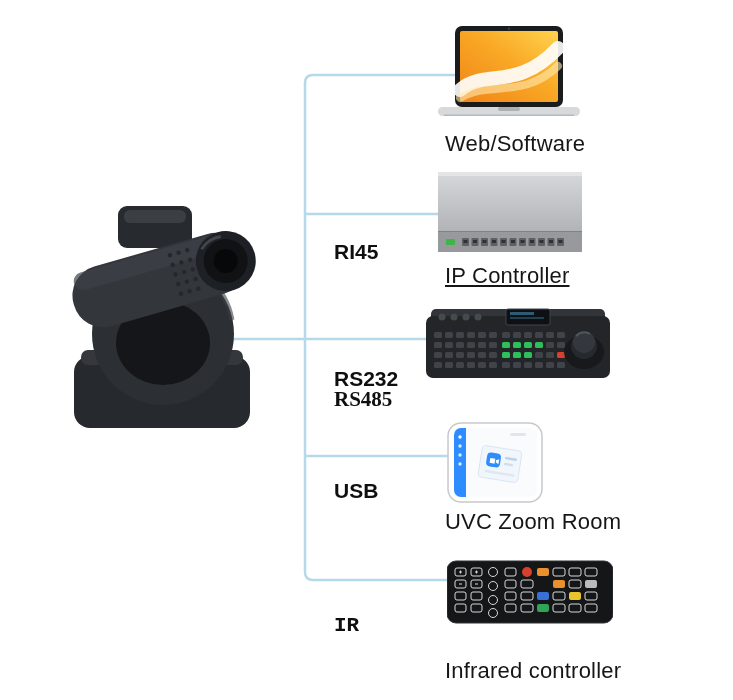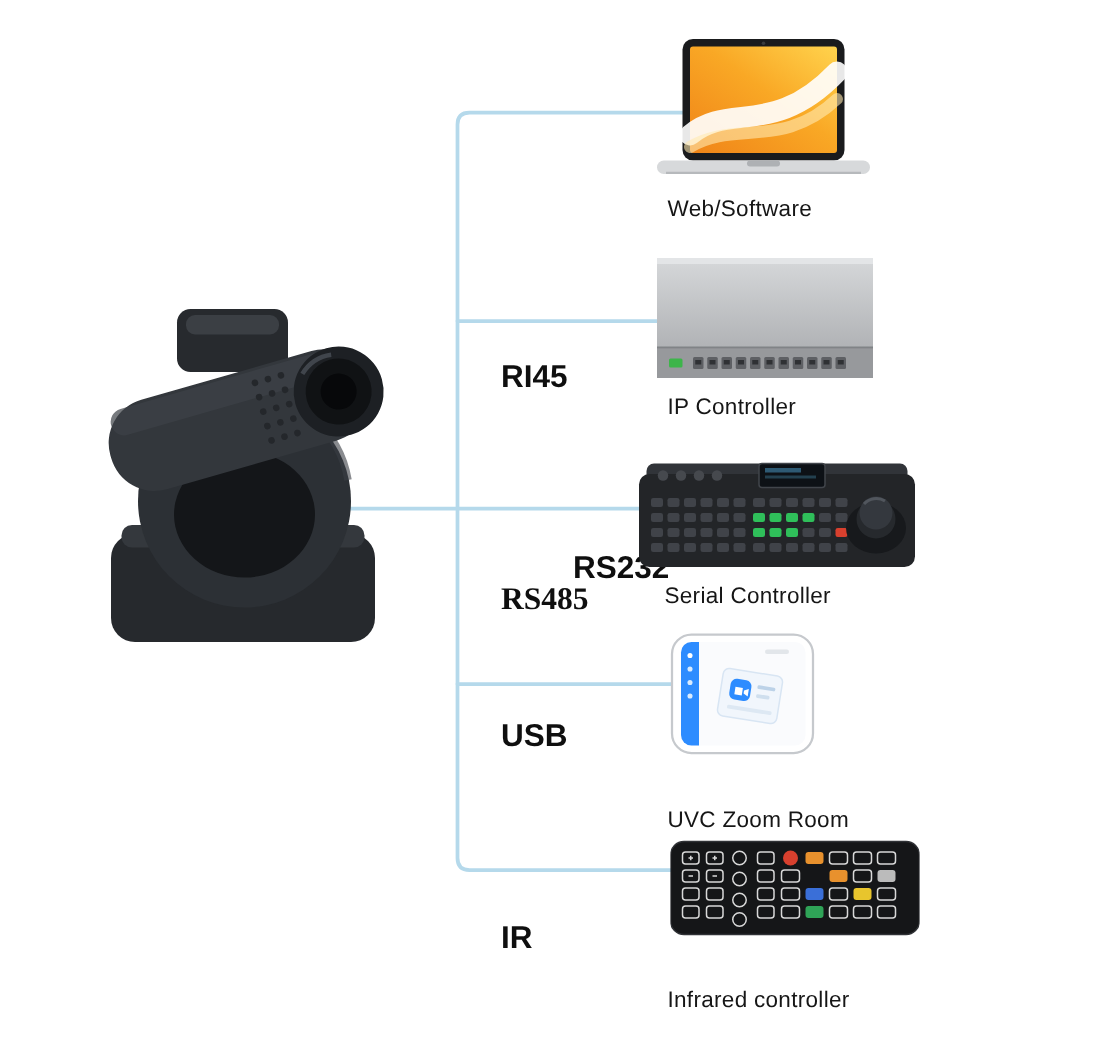--- a/index.html
+++ b/index.html
@@ -1,21 +1,21 @@
 <!DOCTYPE html>
 <html style="--line: #b5d9eb; --text: #161616; --label_text: #0f0f0f; --laptop_wallpaper_orange: #f9a825; --zoom_blue: #2d8cff; --led_green: #3db54a; --button_green: #2fbf5a; --button_red: #d8402e; --button_orange: #e8912d;"><head>
 <meta charset="utf-8">
 <style>
   html, body { margin:0; padding:0; background:#ffffff; }
   body { font-family:"Liberation Sans", sans-serif; }
   .canvas { position:relative; width:733px; height:700px; background:#ffffff; overflow:hidden; }
   .abs { position:absolute; }
   .caption {
     position:absolute;
-    font-size:15px;
+    font-size:22px;
     color:var(--text, #161616);
     white-space:nowrap;
     letter-spacing:0.2px;
   }
   .port-label {
     position:absolute;
     font-size:21px;
     font-weight:700;
     color:var(--label_text, #0f0f0f);
     white-space:nowrap;
@@ -76,25 +76,25 @@
         <circle cx="168" cy="81" r="30" fill="#1d2024"></circle>
         <circle cx="168" cy="81" r="22" fill="#101214"></circle>
         <circle cx="168" cy="81" r="12" fill="#07080a"></circle>
         <path d="M148 63 a27 27 0 0 1 22 -7" stroke="#4a4f56" stroke-width="3" fill="none" opacity="0.8"></path>
       </g>
     </svg>
   </div>
 
   <div class="port-label" style="left:334px; top:241px;">RI45</div>
   <div class="abs" style="left:334px; top:368px;">
-    <div class="port-label" style="position:static;margin-left:48px;">RS232</div>
+    <div class="port-label" style="position:static;">RS232</div>
     <div class="port-label" style="position:static;font-family:Liberation Serif, serif;">RS485</div>
   </div>
   <div class="port-label" style="left:334px; top:480px;">USB</div>
-  <div class="port-label" style="left:334px; top:615px;">IR</div>
+  <div class="port-label" style="left:334px; top:615px;font-family:Liberation Mono, monospace;">IR</div>
 
   <div class="abs" style="left:438px; top:26px;">
     <svg viewBox="0 0 142 98" width="142" height="98">
       <defs>
         <linearGradient id="lapGrad" x1="0" y1="1" x2="1" y2="0">
           <stop offset="0" stop-color="#f08418"></stop>
           <stop offset="0.55" stop-color="#f9a825"></stop>
           <stop offset="1" stop-color="#ffd34d"></stop>
         </linearGradient>
       </defs>
@@ -145,21 +145,21 @@
         <rect x="63.5" y="72" width="4" height="3"></rect>
           <rect x="73" y="72" width="4" height="3"></rect>
         <rect x="82.5" y="72" width="4" height="3"></rect>
           <rect x="92" y="72" width="4" height="3"></rect>
         <rect x="101.5" y="72" width="4" height="3"></rect>
           <rect x="111" y="72" width="4" height="3"></rect>
         <rect x="120.5" y="72" width="4" height="3"></rect>
       </g>
     </svg>
   </div>
-  <div class="caption" style="left:445px; top:263px;">IP Controller</div>
+  <div class="caption" style="left:445px; top:263px;text-decoration:underline;">IP Controller</div>
 
   <div class="abs" style="left:424px; top:306px;">
     <svg viewBox="0 0 188 78" width="188" height="78">
       <rect x="7" y="3" width="174" height="16" rx="5" fill="#313439"></rect>
       <rect x="2" y="10" width="184" height="62" rx="7" fill="#232528"></rect>
       <circle cx="18" cy="11" r="3.5" fill="#46494e"></circle>
         <circle cx="30" cy="11" r="3.5" fill="#46494e"></circle>
       <circle cx="42" cy="11" r="3.5" fill="#46494e"></circle>
         <circle cx="54" cy="11" r="3.5" fill="#46494e"></circle>
       <rect x="82" y="3" width="44" height="16" rx="2" fill="#0d1116" stroke="#41454b" stroke-width="1"></rect>
@@ -216,21 +216,20 @@
           <rect x="89" y="46" width="8" height="6" rx="1.5"></rect>
           <rect x="100" y="46" width="8" height="6" rx="1.5"></rect>
       </g>
       <rect x="133" y="46" width="8" height="6" rx="1.5" fill="#d8402e"></rect>
       <ellipse cx="160" cy="46" rx="20" ry="17" fill="#17191c"></ellipse>
       <circle cx="160" cy="40" r="13" fill="#26292d"></circle>
       <circle cx="160" cy="36" r="11" fill="#34383e"></circle>
       <path d="M152 30 a11 11 0 0 1 14 -2" stroke="#51565d" stroke-width="2" fill="none"></path>
     </svg>
   </div>
-  <div class="caption" style="left:443px; top:389px;">Serial Controller</div>
 
   <div class="abs" style="left:444px; top:422px;">
     <svg viewBox="0 0 102 82" width="102" height="82">
       <rect x="4" y="1" width="94" height="79" rx="13" fill="#ffffff" stroke="#c6c9cd" stroke-width="1.5"></rect>
       <rect x="10" y="6" width="83" height="69" rx="7" fill="#fafbfd"></rect>
       <path d="M10 13 a7 7 0 0 1 7 -7 h 5 v 69 h -5 a7 7 0 0 1 -7 -7 z" fill="#2d8cff"></path>
       <circle cx="16" cy="15" r="1.7" fill="#ffffff"></circle>
       <circle cx="16" cy="24" r="1.7" fill="#d9ebff"></circle>
       <circle cx="16" cy="33" r="1.7" fill="#d9ebff"></circle>
       <circle cx="16" cy="42" r="1.7" fill="#d9ebff"></circle>
@@ -238,21 +237,21 @@
       <g transform="rotate(9 56 42)">
         <rect x="36" y="26" width="40" height="32" rx="4" fill="#f1f6fc" stroke="#d8e5f3" stroke-width="1"></rect>
         <rect x="42" y="32" width="14" height="14" rx="4" fill="#2d8cff"></rect>
         <path d="M45.5 37.5 h5 v5 h-5 z M51.5 39 l3 -1.5 v5 l-3 -1.5 z" fill="#ffffff"></path>
         <rect x="60" y="34" width="12" height="2.5" rx="1" fill="#bcd2e8"></rect>
         <rect x="60" y="40" width="9" height="2.5" rx="1" fill="#cfdfee"></rect>
         <rect x="42" y="50" width="30" height="2.5" rx="1" fill="#dde8f3"></rect>
       </g>
     </svg>
   </div>
-  <div class="caption" style="left:445px; top:509px;margin-top:29px;">UVC Zoom Room</div>
+  <div class="caption" style="left:445px; top:509px;">UVC Zoom Room</div>
 
   <div class="abs" style="left:447px; top:556px;">
     <svg viewBox="0 0 166 72" width="166" height="72">
       <rect x="0" y="5" width="166" height="62" rx="9" fill="#151618" stroke="#303236" stroke-width="1"></rect>
       <g fill="none" stroke="#d8d8d8" stroke-width="1">
         <rect x="8" y="12" width="11" height="8" rx="2"></rect>
           <rect x="8" y="24" width="11" height="8" rx="2"></rect>
         <rect x="8" y="36" width="11" height="8" rx="2"></rect>
           <rect x="8" y="48" width="11" height="8" rx="2"></rect>
         <rect x="24" y="12" width="11" height="8" rx="2"></rect>

